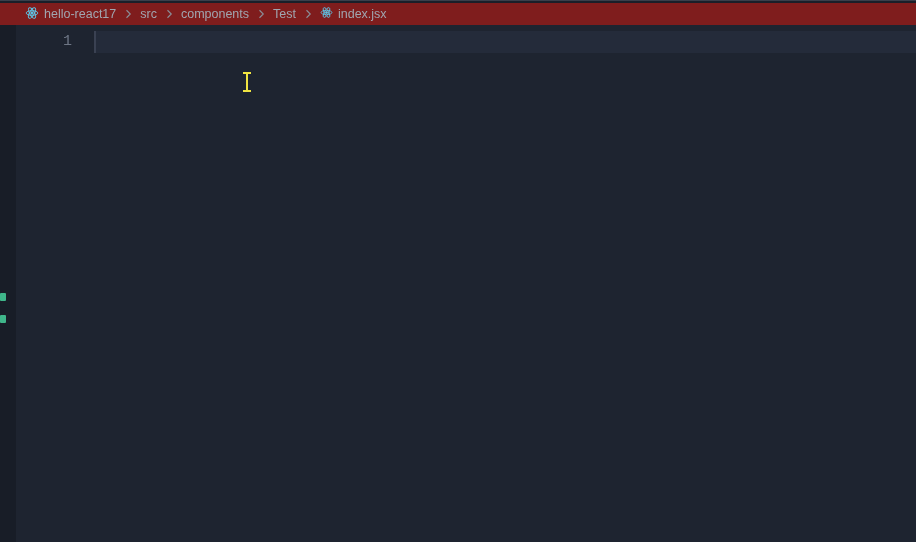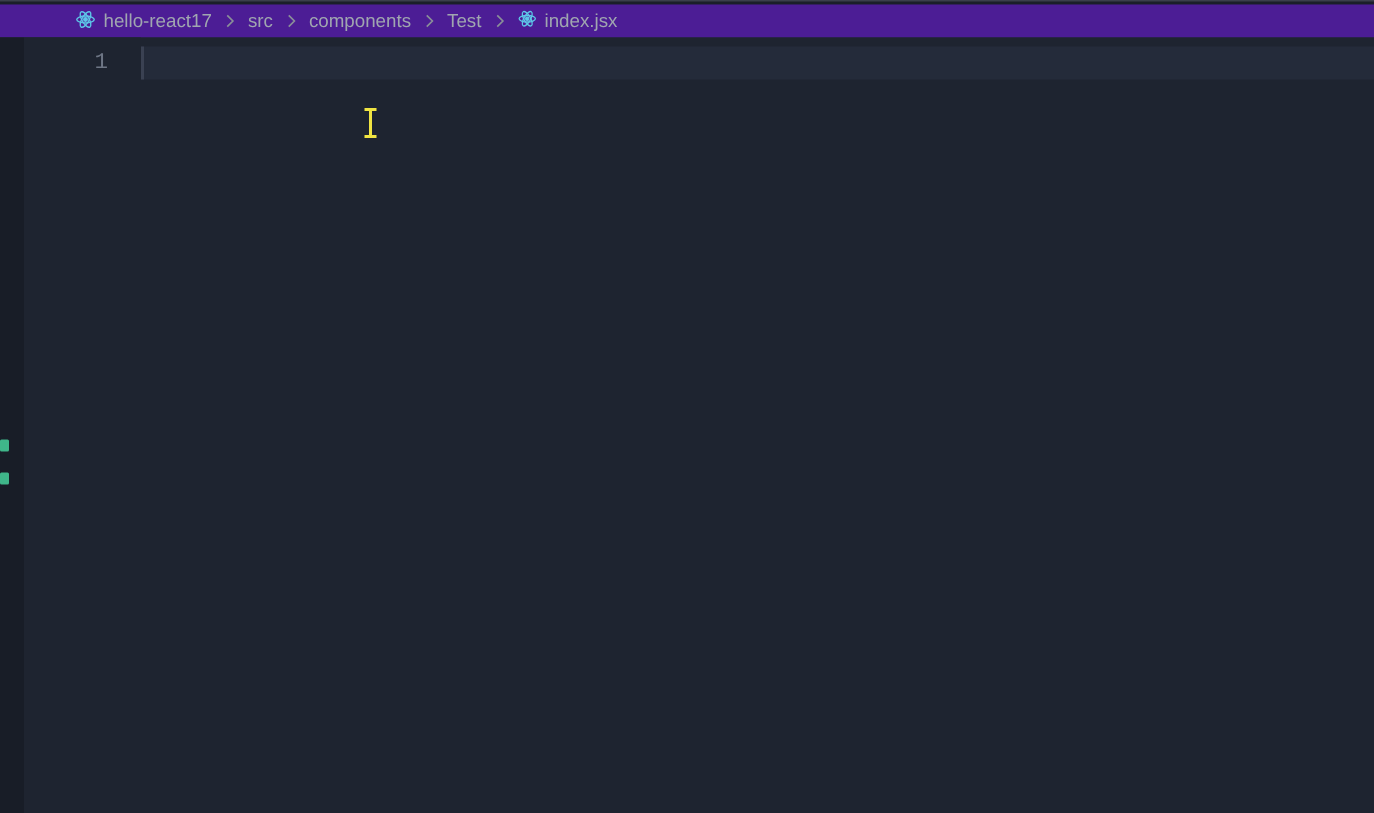--- a/index.html
+++ b/index.html
@@ -18,24 +18,24 @@
       display: flex;
       flex-direction: column;
     }
     .top-border {
       height: 3px;
       background: #1a1f29;
       border-top: 1px solid #3a3f4b;
     }
     .breadcrumb-bar {
       height: 22px;
-      background: #4c1d95;
+      background: #7f1d1d;
       display: flex;
       align-items: center;
-      padding-left: 50px;
+      padding-left: 25px;
       gap: 4px;
       font-size: 12.5px;
       color: #a0a6b0;
     }
     .breadcrumb-item {
       display: flex;
       align-items: center;
       gap: 5px;
       cursor: pointer;
     }

